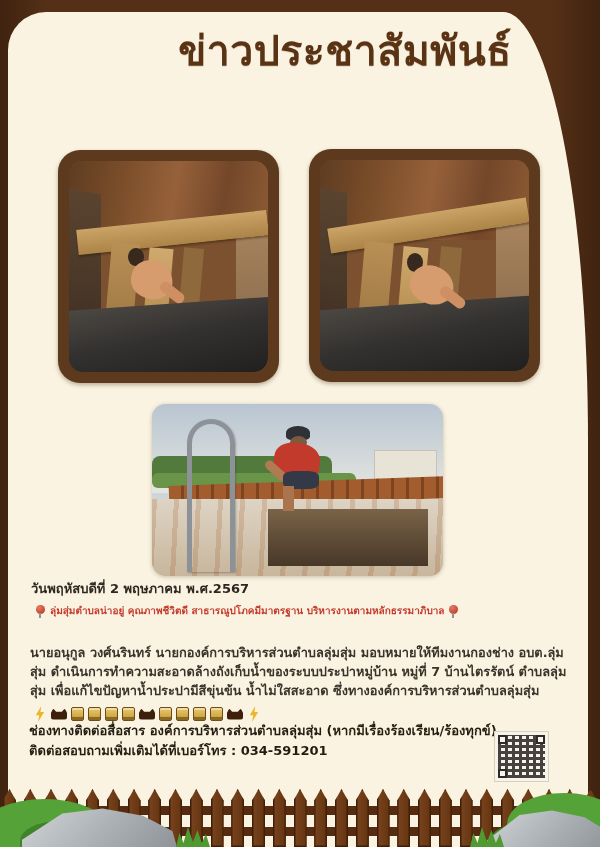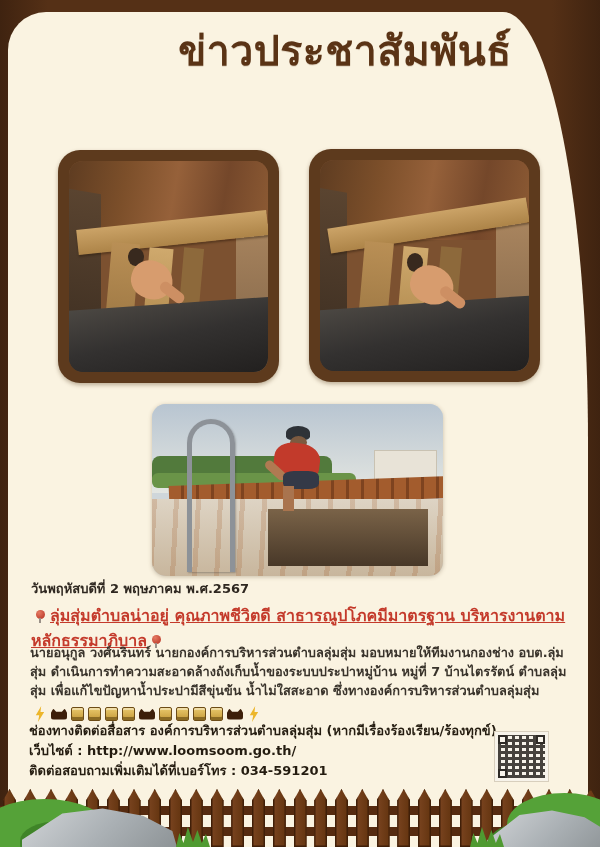--- a/index.html
+++ b/index.html
@@ -72,21 +72,21 @@
   .worker3 span{position:absolute;display:block;}
   .p3-cap{left:34%;top:-2%;width:30%;height:17%;background:#2e3237;border-radius:50% 50% 25% 25%;}
   .p3-head{left:38%;top:9%;width:22%;height:16%;background:#7c5a40;border-radius:50%;}
   .p3-shirt{left:18%;top:18%;width:58%;height:42%;background:#c23a2b;border-radius:42% 46% 32% 36%;transform:rotate(7deg);}
   .p3-arm{left:4%;top:46%;width:32%;height:11%;background:#b07a52;border-radius:6px;transform:rotate(42deg);}
   .p3-shorts{left:30%;top:52%;width:46%;height:22%;background:#343947;border-radius:30%;}
   .p3-leg{left:30%;top:70%;width:14%;height:30%;background:#a9744e;}
 
   
   .date-line{position:absolute;left:31px;top:578px;font-size:13px;font-weight:bold;color:#2e2720;text-align:center;}
-  .slogan{position:absolute;left:31px;top:603px;right:20px;font-size:16px;font-weight:bold;color:#c43a2b;text-decoration:underline;}
+  .slogan{position:absolute;left:31px;top:603px;right:20px;font-size:10px;font-weight:bold;color:#c43a2b;}
   .pin-icon{display:inline-block;width:9px;height:9px;border-radius:50%;margin:0 5px;vertical-align:middle;
     background:radial-gradient(circle at 35% 30%,#e57a62,#b42e1f);position:relative;top:-2px;}
   .pin-icon::after{content:"";position:absolute;left:3px;top:8px;width:2px;height:5px;background:#9a9188;}
   .body-par{position:absolute;left:30px;top:643px;width:543px;margin:0;font-size:12.8px;font-weight:600;
     color:#39332b;line-height:1.5;}
 
   .divider{position:absolute;left:31px;top:706px;height:16px;display:flex;align-items:center;}
   .lightning-icon{display:inline-block;width:10px;height:16px;margin:0 4px;background:#ecb62b;
     clip-path:polygon(62% 0,8% 58%,42% 58%,30% 100%,92% 38%,55% 38%);}
   .phone-icon{display:inline-block;width:16px;height:11px;margin:0 2px;background:#3d1f0a;border-radius:3px;
@@ -207,21 +207,20 @@
       <span class="fax-icon"></span>
       <span class="fax-icon"></span>
       <span class="fax-icon"></span>
       <span class="fax-icon"></span>
       <span class="phone-icon"></span>
       <span class="lightning-icon"></span>
     </div>
 
   <div class="contact">
     <div class="c-line">ช่องทางติดต่อสื่อสาร องค์การบริหารส่วนตำบลลุ่มสุ่ม  (หากมีเรื่องร้องเรียน/ร้องทุกข์)</div>
-    <div class="c-line">เว็บไซต์ : http://www.loomsoom.go.th/</div>
     <div class="c-line">ติดต่อสอบถามเพิ่มเติมได้ที่เบอร์โทร : 034-591201</div>
   </div>
 
   <div class="qr">
     <div class="qr-noise"></div>
     <span class="qf qf1"></span>
     <span class="qf qf2"></span>
     <span class="qf qf3"></span>
   </div>
 

